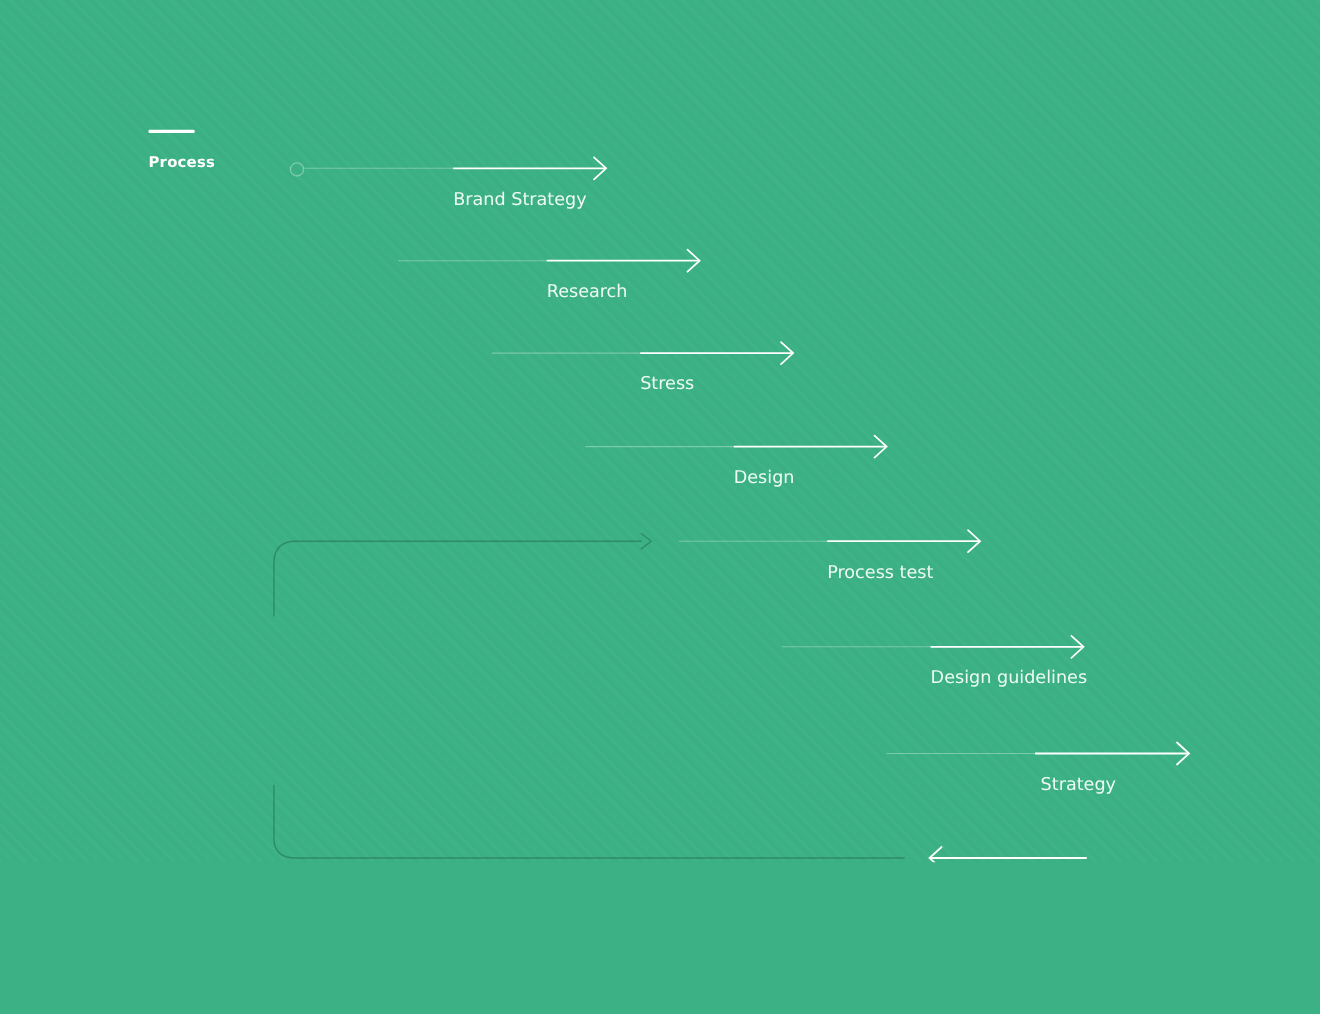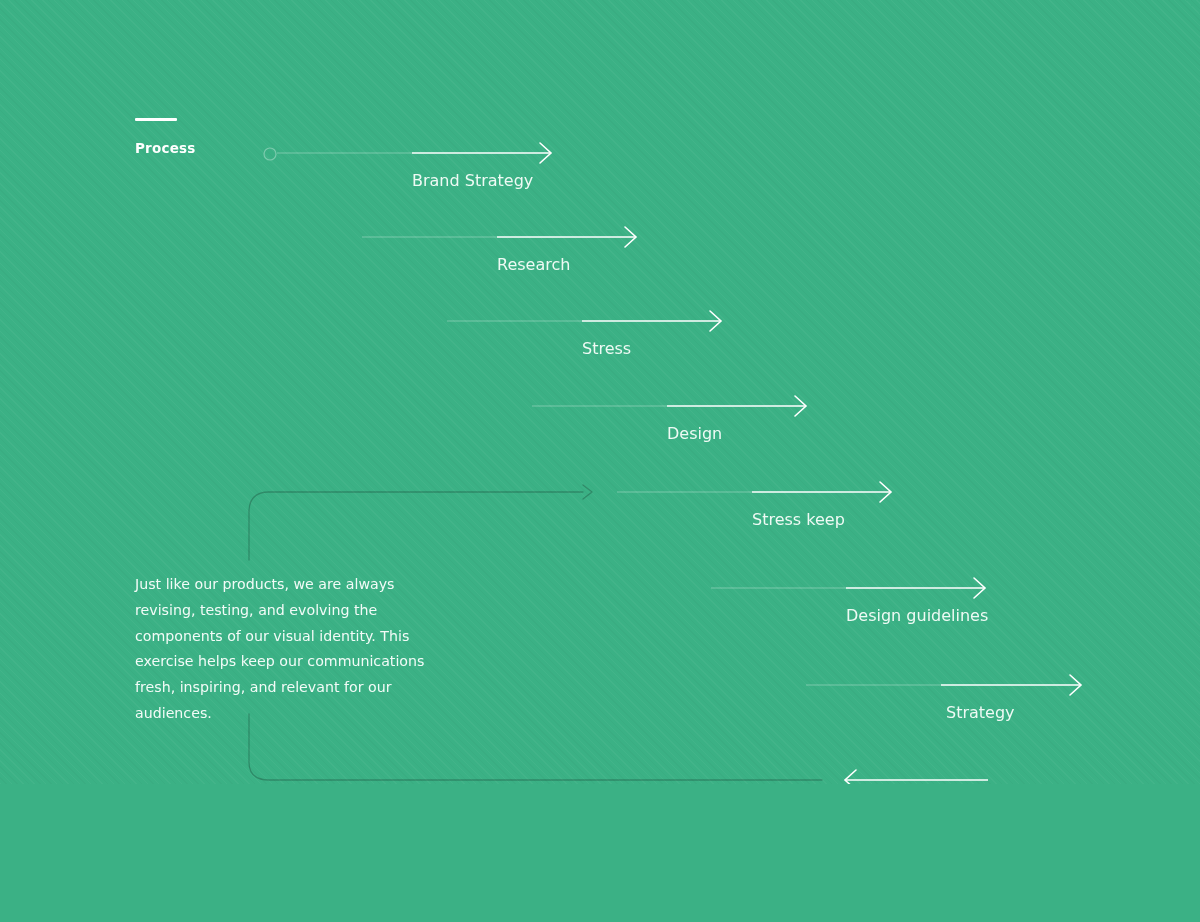--- a/index.html
+++ b/index.html
@@ -122,21 +122,20 @@
         <line x1="988" y1="780" x2="845" y2="780" stroke="#ffffff" stroke-width="1.6" stroke-linecap="butt"></line>
         <path d="M 856 770 L 845 780 L 856 790" fill="none" stroke="#ffffff" stroke-width="1.6" stroke-linecap="round" stroke-linejoin="miter"></path>
       </g>
   </svg>
 
   <div id="labels-layer">
       <div class="step-label" style="left: 412px; top: 173px;">Brand Strategy</div>
       <div class="step-label" style="left: 497px; top: 257px;">Research</div>
       <div class="step-label" style="left: 582px; top: 341px;">Stress</div>
       <div class="step-label" style="left: 667px; top: 426px;">Design</div>
-      <div class="step-label" style="left: 752px; top: 512px;">Stress keep</div>
+      <div class="step-label" style="left: 752px; top: 512px;">Process test</div>
       <div class="step-label" style="left: 846px; top: 608px;">Design guidelines</div>
       <div class="step-label" style="left: 946px; top: 705px;">Strategy</div>
       <div class="step-label" style="left: 933px; top: 800px; font-style: italic;">Evolve</div>
     </div>
 
-  <div id="blurb">Just like our products, we are always revising, testing, and evolving the components of our visual identity. This exercise helps keep our communications fresh, inspiring, and relevant for our audiences.</div>
 
 </div>
 
 </body></html>

